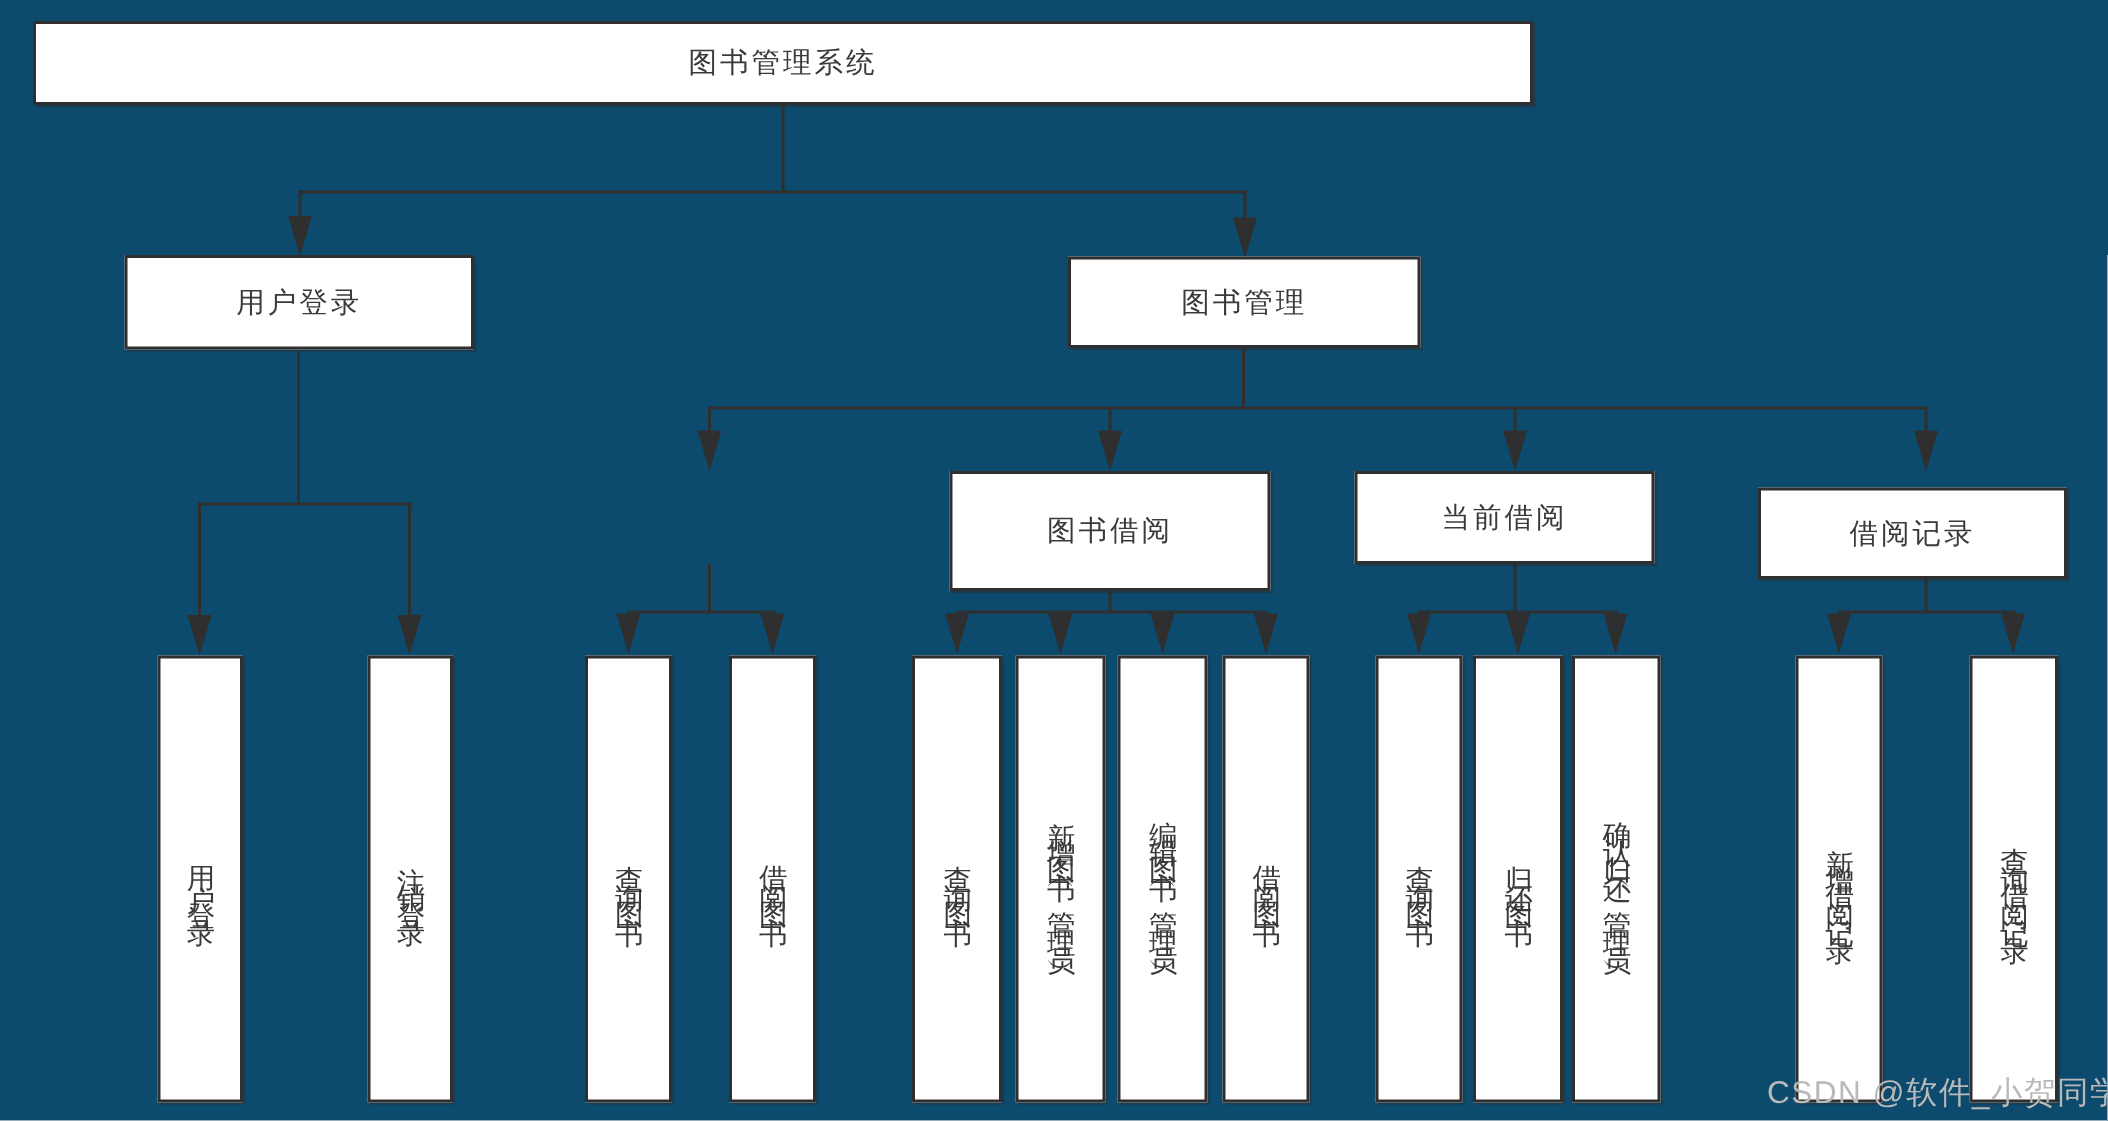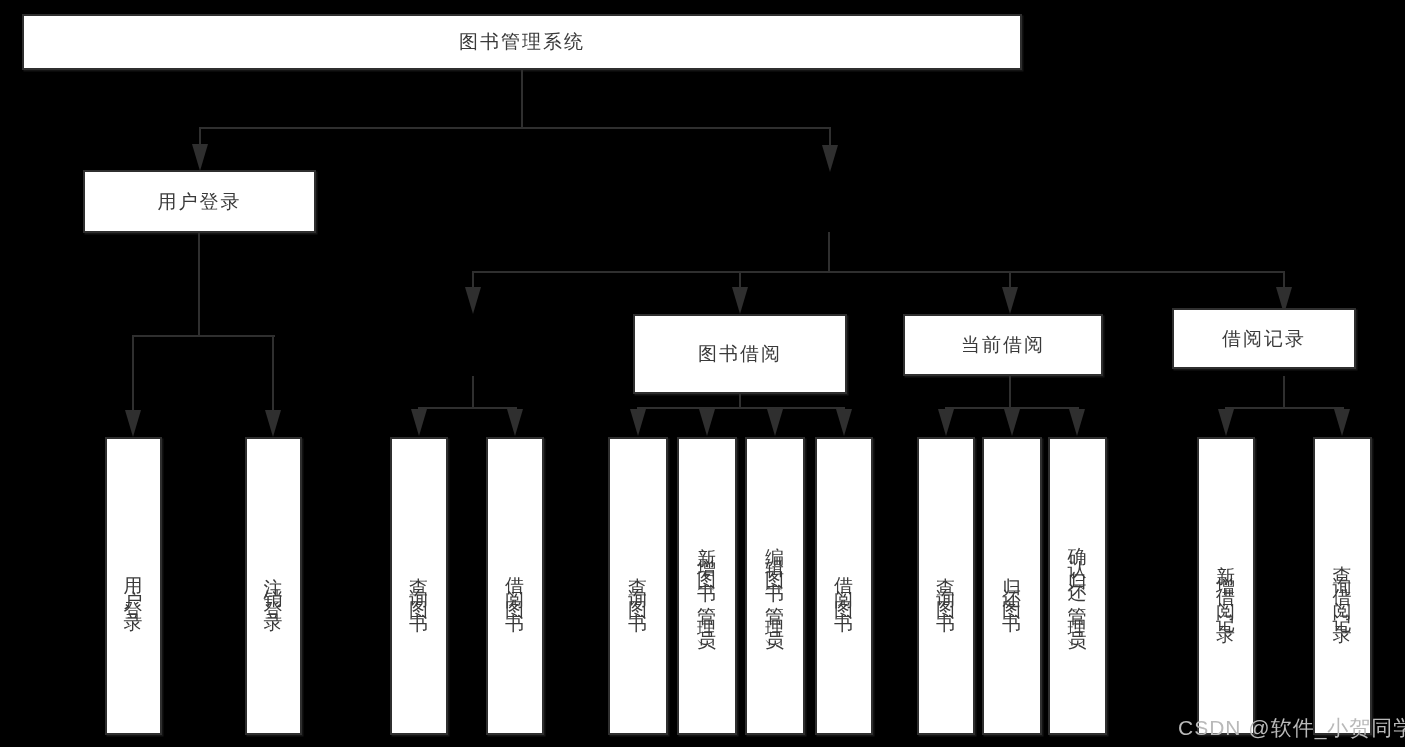--- a/index.html
+++ b/index.html
@@ -1,20 +1,20 @@
 <!DOCTYPE html>
 <html><head>
 <meta charset="utf-8">
 <style>
   html, body { margin: 0; padding: 0; background: #ffffff; }
   .canvas {
     position: relative;
     width: 1405px;
     height: 747px;
-    background: #000000;
+    background: #0c4a6e;
     font-family: "Liberation Sans", sans-serif;
     overflow: hidden;
   }
   
   .node {
     position: absolute;
     box-sizing: border-box;
     border: 2px solid #2f2f2f;
     background: #ffffff;
     box-shadow: 1.5px 1.5px 0 rgba(45,45,45,0.45);
@@ -104,23 +104,24 @@
   <div class="arr" style="left:1004px;top:409px"></div>
   <div class="arr" style="left:1069px;top:409px"></div>
 
   <div class="vline" style="left:1283px;top:376px;height:33px"></div>
   <div class="hline" style="left:1225px;top:407px;width:119px"></div>
   <div class="arr" style="left:1218px;top:409px"></div>
   <div class="arr" style="left:1334px;top:409px"></div>
 
   <div class="node" style="left:22px;top:14px;width:1000px;height:56px">图书管理系统</div>
   <div class="node" style="left:83px;top:170px;width:233px;height:63px">用户登录</div>
+  <div class="node" style="left:712px;top:171px;width:235px;height:61px">图书管理</div>
   <div class="node" style="left:633px;top:314px;width:214px;height:80px">图书借阅</div>
   <div class="node" style="left:903px;top:314px;width:200px;height:62px">当前借阅</div>
-  <div class="node" style="left:1172px;top:308px;width:184px;height:61px">借阅记录</div>
+  <div class="node" style="left:1172px;top:325px;width:206px;height:61px">借阅记录</div>
 
   <div class="node v" style="left:105px;top:437px;width:57px;height:298px">用户登录</div>
   <div class="node v" style="left:245px;top:437px;width:57px;height:298px">注销登录</div>
   <div class="node v" style="left:390px;top:437px;width:58px;height:298px">查询图书</div>
   <div class="node v" style="left:486px;top:437px;width:58px;height:298px">借阅图书</div>
   <div class="node v" style="left:608px;top:437px;width:60px;height:298px">查询图书</div>
   <div class="node v" style="left:677px;top:437px;width:60px;height:298px">新增图书（管理员）</div>
   <div class="node v" style="left:745px;top:437px;width:60px;height:298px">编辑图书（管理员）</div>
   <div class="node v" style="left:815px;top:437px;width:58px;height:298px">借阅图书</div>
   <div class="node v" style="left:917px;top:437px;width:58px;height:298px">查询图书</div>

